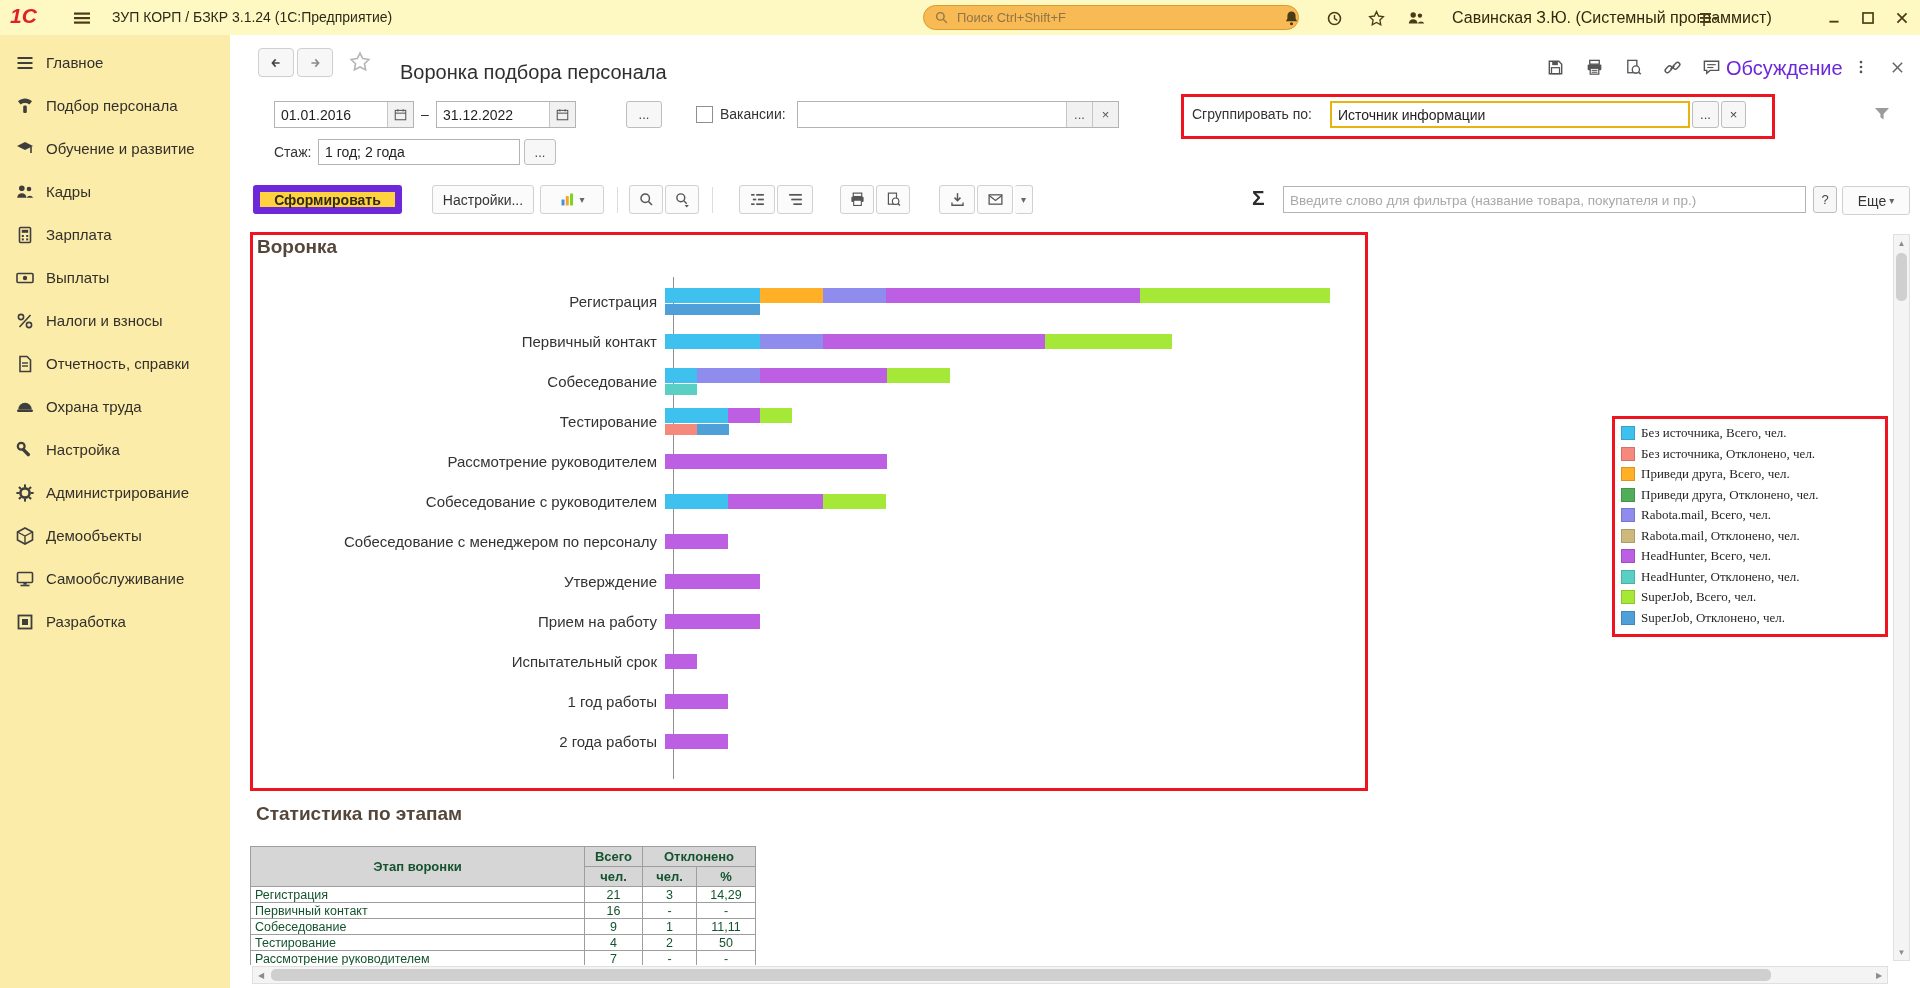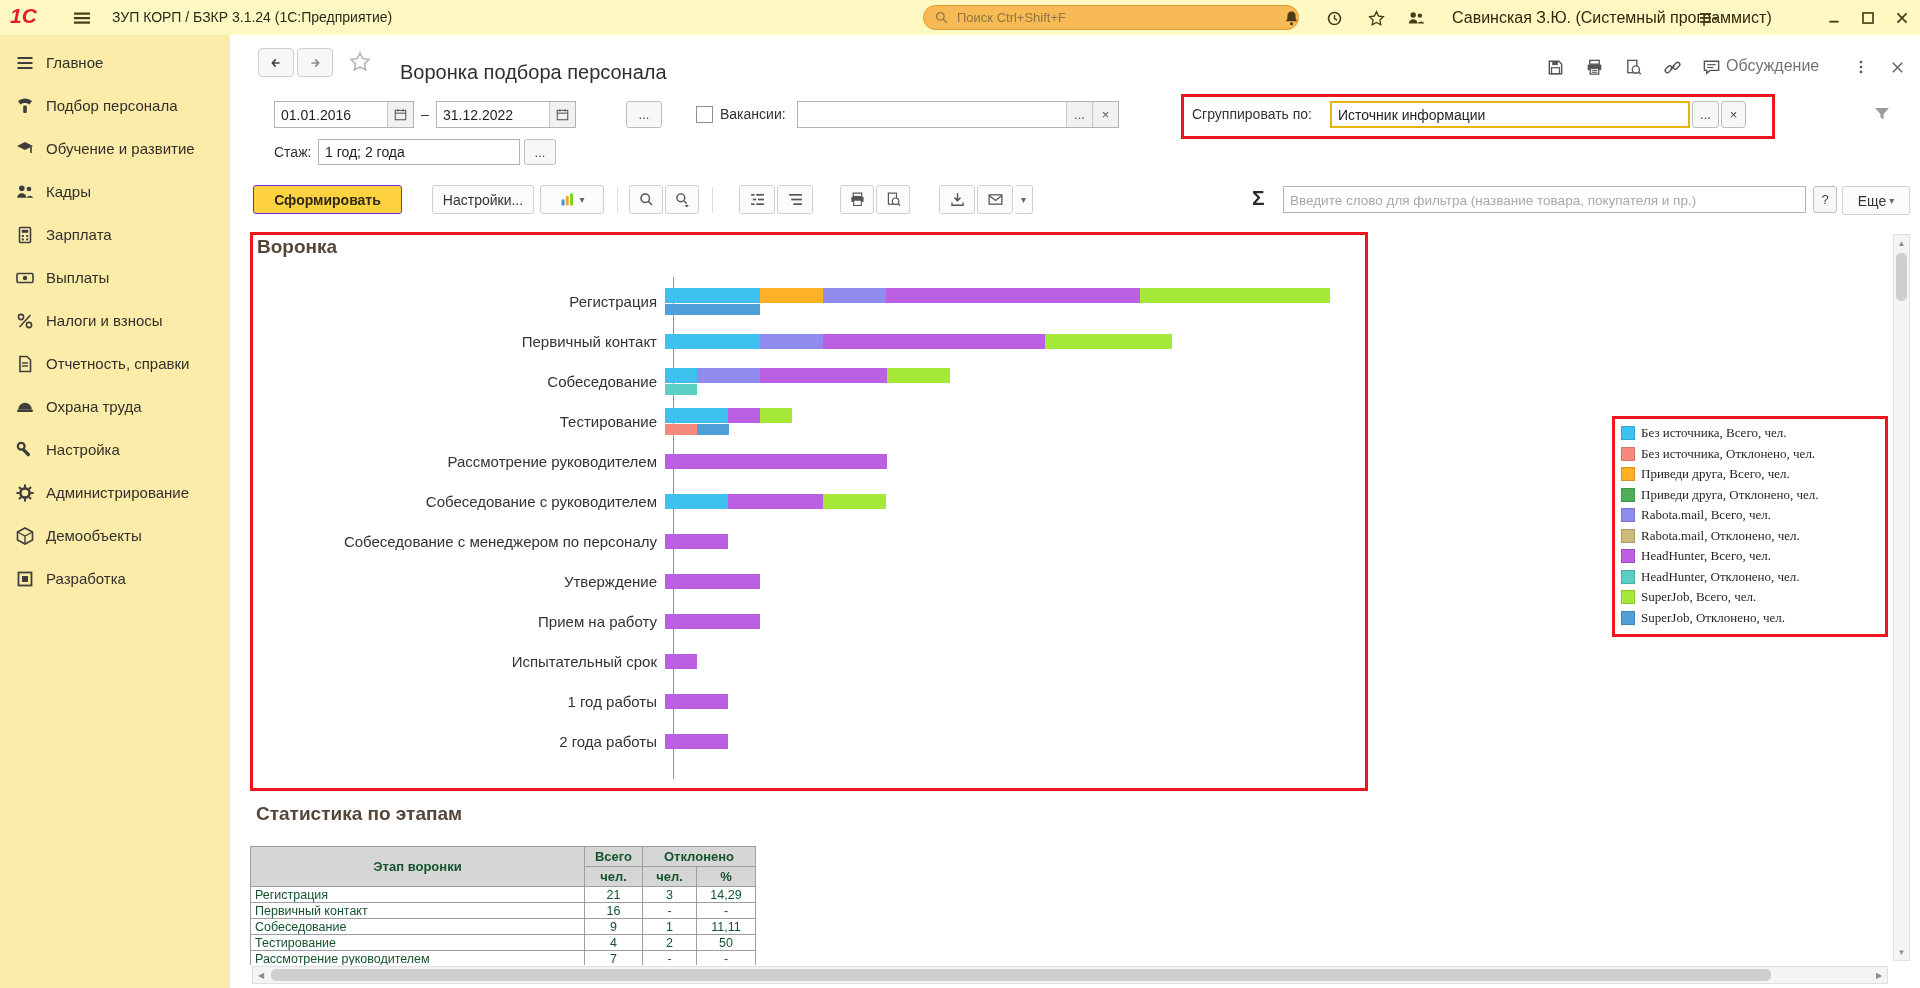--- a/index.html
+++ b/index.html
@@ -26,33 +26,33 @@
   .side-label{font-size:15px;color:#33302a;white-space:nowrap;}
 
   
   .main{position:absolute;left:230px;top:35px;width:1690px;height:953px;background:#fff;overflow:hidden;}
   .main *{box-sizing:border-box;}
   .abs{position:absolute;}
 
   .navbtn{width:36px;height:29px;border:1px solid #cfcfcf;border-radius:4px;background:#f7f7f7;display:flex;align-items:center;justify-content:center;font-size:16px;cursor:pointer;}
   .page-title{font-size:20px;color:#2f2f2f;white-space:nowrap;}
   .hicon{width:30px;height:30px;display:flex;align-items:center;justify-content:center;cursor:pointer;border-radius:3px;}
-  .hlabel{font-size:16px;color:#737373;cursor:pointer;}
+  .hlabel{font-size:20px;color:#6d28d9;cursor:pointer;}
 
   .tinput{border:1px solid #b3b3b3;height:27px;font-size:14px;color:#1f1f1f;padding:0 6px;font-family:inherit;outline:none;background:#fff;}
   .fieldwrap{display:flex;height:27px;border:1px solid #b3b3b3;background:#fff;}
   .fieldwrap input{border:none;outline:none;flex:1;font-size:14px;color:#1f1f1f;padding:0 6px;font-family:inherit;min-width:0;background:transparent;}
   .inbtn{width:26px;border-left:1px solid #c6c6c6;background:#f1f1f1;display:flex;align-items:center;justify-content:center;cursor:pointer;font-size:13px;color:#555;flex:none;}
   .btn-sm{height:27px;border:1px solid #bdbdbd;border-radius:3px;background:#f7f7f7;display:flex;align-items:center;justify-content:center;font-size:13px;color:#444;cursor:pointer;}
   .flabel{font-size:14px;color:#333;white-space:nowrap;}
   .checkbox{width:17px;height:17px;border:1px solid #8f8f8f;background:#fff;display:inline-block;cursor:pointer;}
   .hl-input{border:2px solid #e7b40e;}
 
   .toolbtn{height:29px;border:1px solid #d0d0d0;border-radius:3px;background:#fbfbfb;display:flex;align-items:center;justify-content:center;cursor:pointer;font-size:14px;color:#333;}
-  .gen-btn{background:#ffd23f;border:1px solid #6d28d9;font-weight:bold;color:#2e2a16;}
+  .gen-btn{background:#ffd23f;border:7px solid #6d28d9;font-weight:bold;color:#2e2a16;}
   .tsep{width:1px;height:26px;background:#dcdcdc;}
   .arrow-glyph{font-size:10px;color:#666;margin-left:3px;}
   .sigma{font-size:21px;font-weight:bold;color:#2b2b2b;}
   .filter-input{width:523px;}
   .filter-input::placeholder{color:#a8a8a8;font-size:13.5px;}
 
   
   .annotation{position:absolute;border:3px solid #ee1420;pointer-events:none;z-index:40;}
 
   
@@ -289,20 +289,30 @@
         <span class="side-label">Администрирование</span>
       </div>
       <div class="side-item">
         <span class="side-icon">
           <svg viewBox="0 0 20 20" fill="#3e3e3e">
             <path d="M10 2 L17.5 6 v8 L10 18 L2.5 14 V6 Z" fill="none" stroke="#3e3e3e" stroke-width="1.6"></path>
             <path d="M2.5 6 L10 10 L17.5 6 M10 10 V18" fill="none" stroke="#3e3e3e" stroke-width="1.4"></path>
           </svg>
         </span>
         <span class="side-label">Демообъекты</span>
+      </div>
+      <div class="side-item">
+        <span class="side-icon">
+          <svg viewBox="0 0 20 20" fill="#3e3e3e">
+            <rect x="2.5" y="3.5" width="15" height="10" rx="1" fill="none" stroke="#3e3e3e" stroke-width="1.6"></rect>
+            <rect x="8.4" y="13.5" width="3.2" height="2.2"></rect>
+            <rect x="5.5" y="15.7" width="9" height="1.6"></rect>
+          </svg>
+        </span>
+        <span class="side-label">Самообслуживание</span>
       </div>
       <div class="side-item">
         <span class="side-icon">
           <svg viewBox="0 0 20 20" fill="#3e3e3e">
             <rect x="3.5" y="3.5" width="13" height="13" fill="none" stroke="#3e3e3e" stroke-width="1.8"></rect>
             <rect x="7" y="7" width="6" height="6"></rect>
           </svg>
         </span>
         <span class="side-label">Разработка</span>
       </div>

